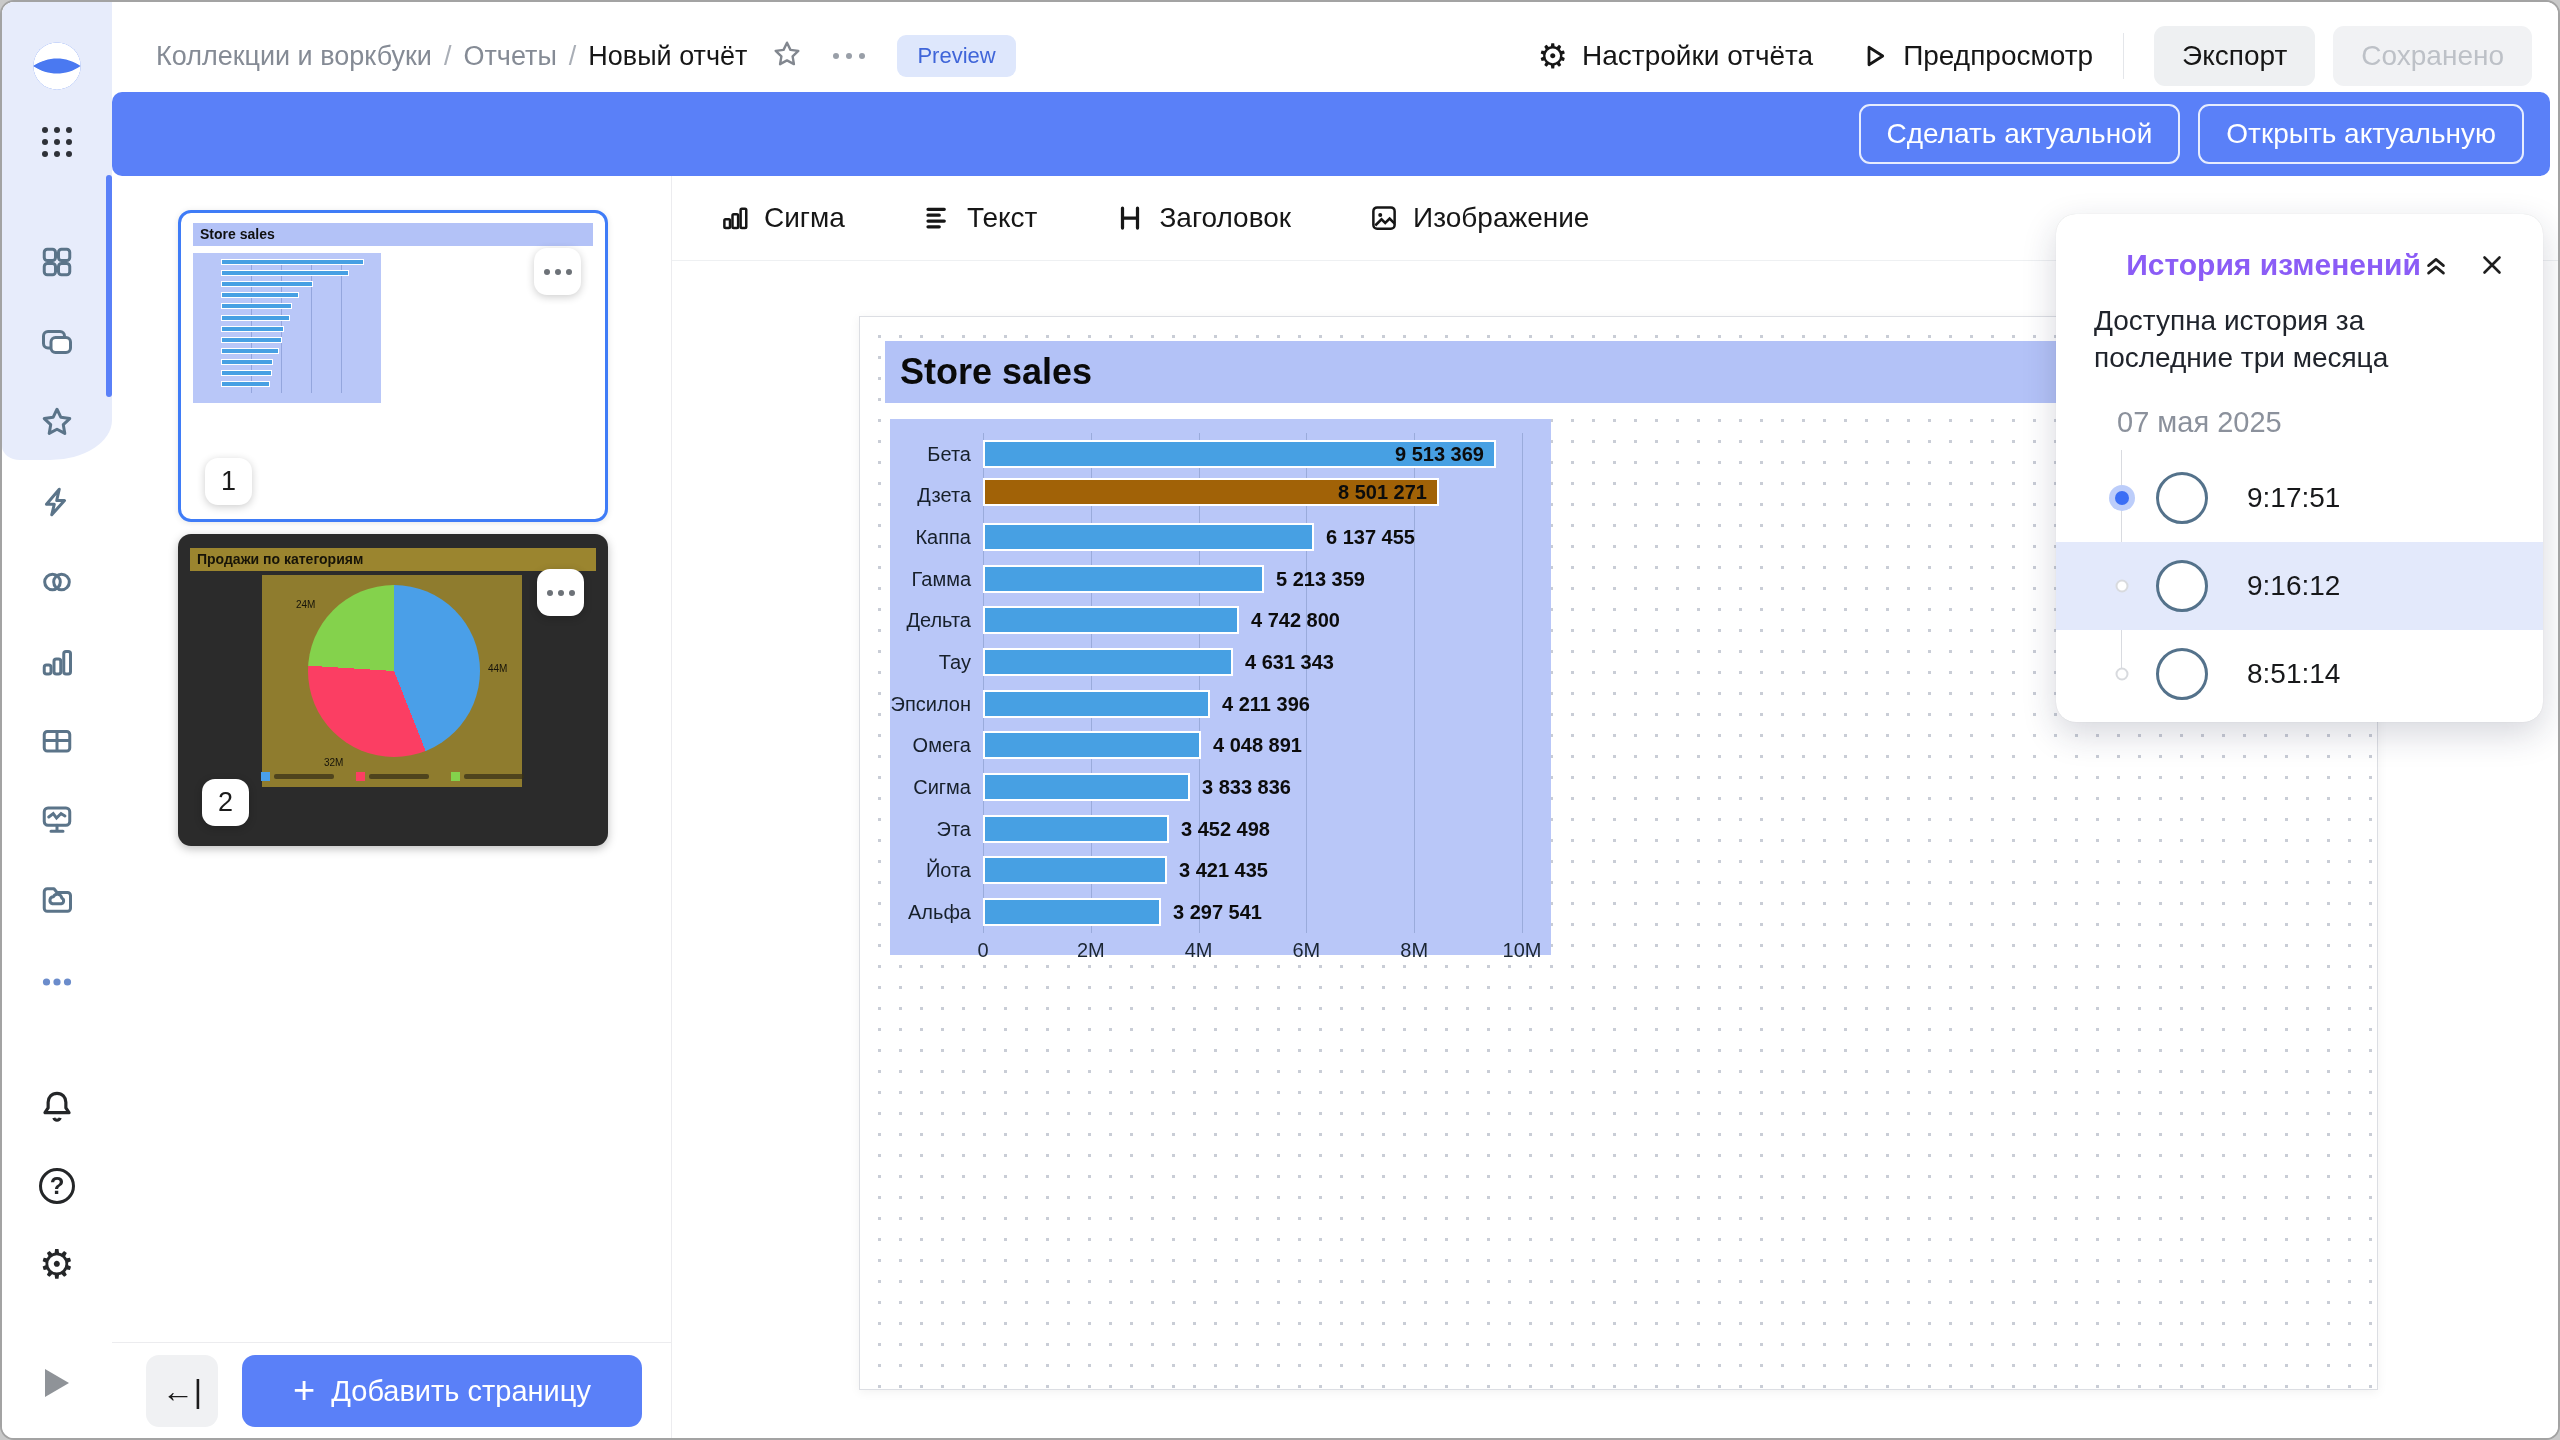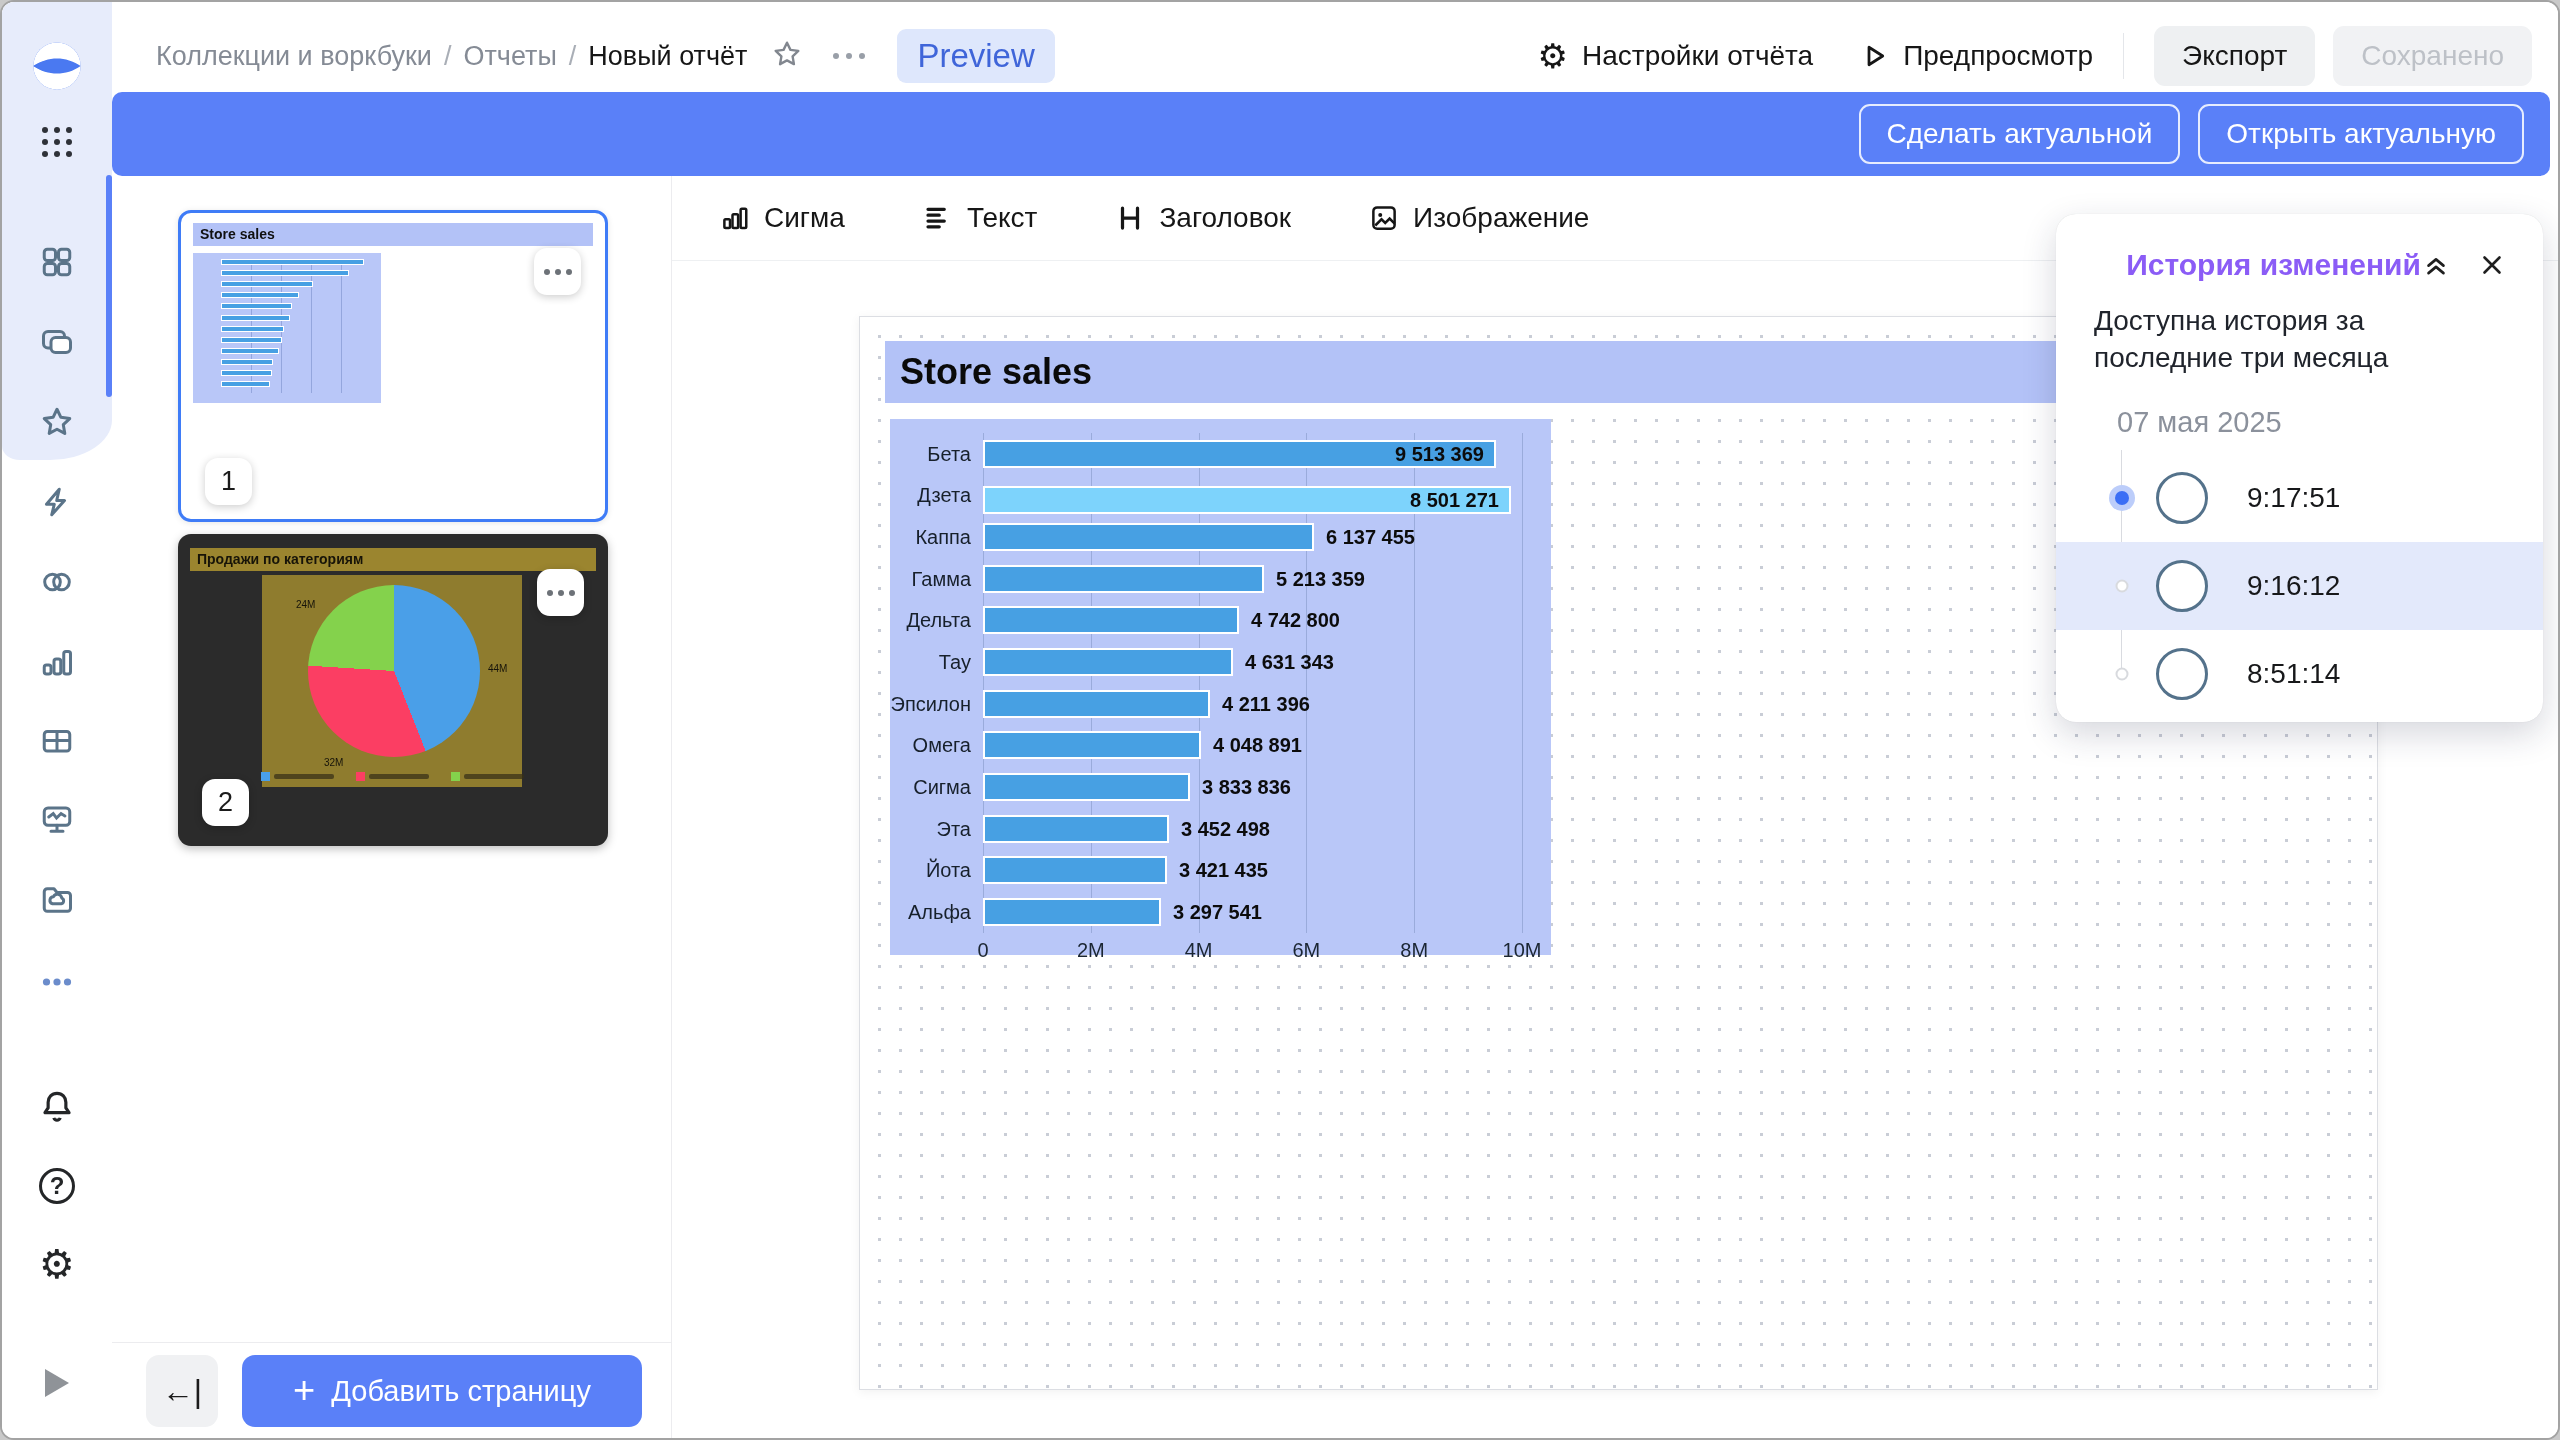--- a/index.html
+++ b/index.html
@@ -25,21 +25,21 @@
   
   .topbar{position:absolute;left:110px;top:0;right:0;height:108px;background:#fff;
     display:flex;align-items:center;padding:0 26px 0 44px;z-index:20;}
   .breadcrumb{display:flex;align-items:center;gap:12px;font-size:27px;}
   .breadcrumb .grey{color:#858b95;}
   .breadcrumb .sep{color:#a9aeb6;}
   .breadcrumb .current{color:#161616;}
   .tb-star{margin-left:24px;}
   .tb-dots{display:flex;gap:7px;margin-left:30px;}
   .tb-dots i{width:6px;height:6px;border-radius:50%;background:#999fa8;}
-  .preview-badge{margin-left:32px;background:#dee7fc;color:#3f65d9;font-size:33px;
+  .preview-badge{margin-left:32px;background:#dee7fc;color:#3f65d9;font-size:22px;
     padding:8px 20px;border-radius:9px;}
   .tb-spacer{flex:1;}
   .tb-act{display:flex;align-items:center;gap:14px;font-size:28px;color:#161616;cursor:default;}
   .tb-gear{font-size:34px;line-height:1;}
   .tb-divider{width:1px;height:46px;background:#e4e6ea;margin:0 30px;}
   .btn-grey{background:#eef0f2;border:none;border-radius:11px;padding:14px 28px;
     font-size:28px;font-family:inherit;color:#161616;}
   .btn-grey.disabled{background:#f1f2f4;color:#bdc1c7;}
   .mr44{margin-right:46px;}
 
@@ -402,21 +402,21 @@
             <div class="gridline" style="left: 539px;"></div>
             <div class="x-tick" style="left: 539px;">10M</div>
             <div class="bar-row" style="top: 0px; height: 41.6667px;">
               <div class="cat-label" style="top: 20.8333px;">Бета</div>
               <div class="bar" style="width: 513px; top: 6.83333px; background: rgb(71, 160, 227);">
                 <div class="bar-val" style="right: 10px;">9 513 369</div>
               </div>
             </div>
             <div class="bar-row" style="top: 41.6667px; height: 41.6667px;">
               <div class="cat-label" style="top: 20.8333px;">Дзета</div>
-              <div class="bar" style="width: 528px; top: 11px; background: #7dd3fc;">
+              <div class="bar" style="width: 456px; top: 3px; background: #a16207;">
                 <div class="bar-val" style="right: 10px;">8 501 271</div>
               </div>
             </div>
             <div class="bar-row" style="top: 83.3333px; height: 41.6667px;">
               <div class="bar-val" style="left: 343px;">6 137 455</div>
               <div class="cat-label" style="top: 20.8333px;">Каппа</div>
               <div class="bar" style="width: 331px; top: 6.83333px; background: rgb(71, 160, 227);"></div>
             </div>
             <div class="bar-row" style="top: 125px; height: 41.6667px;">
               <div class="bar-val" style="left: 293px;">5 213 359</div>

